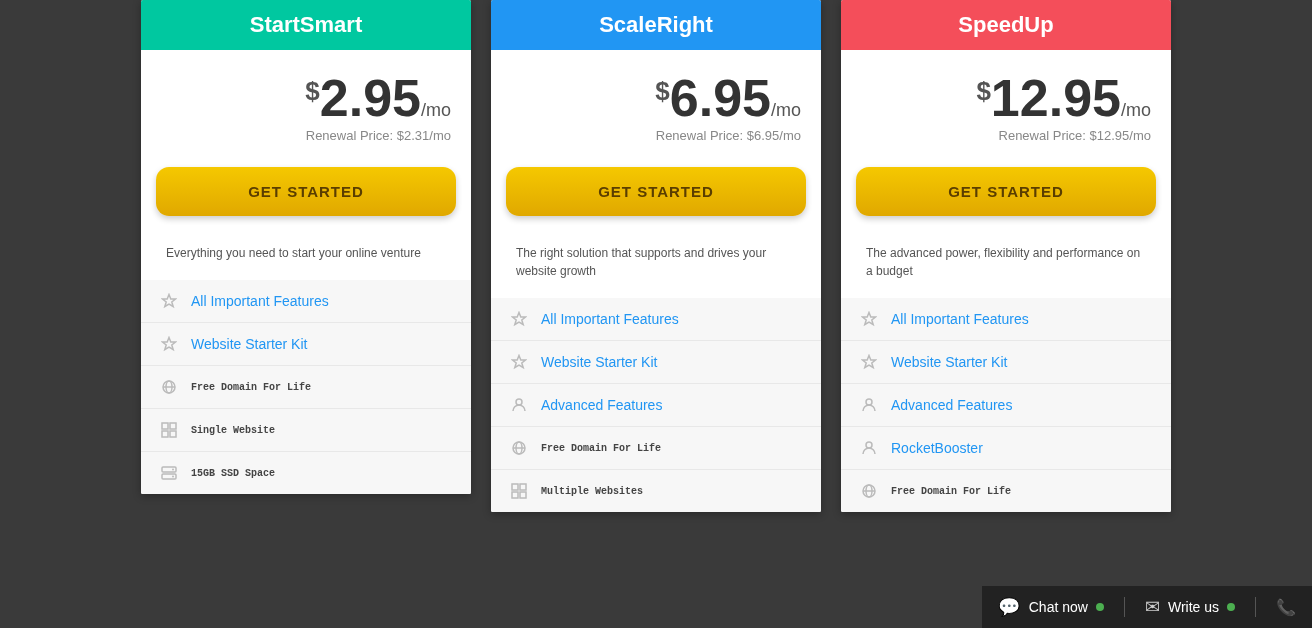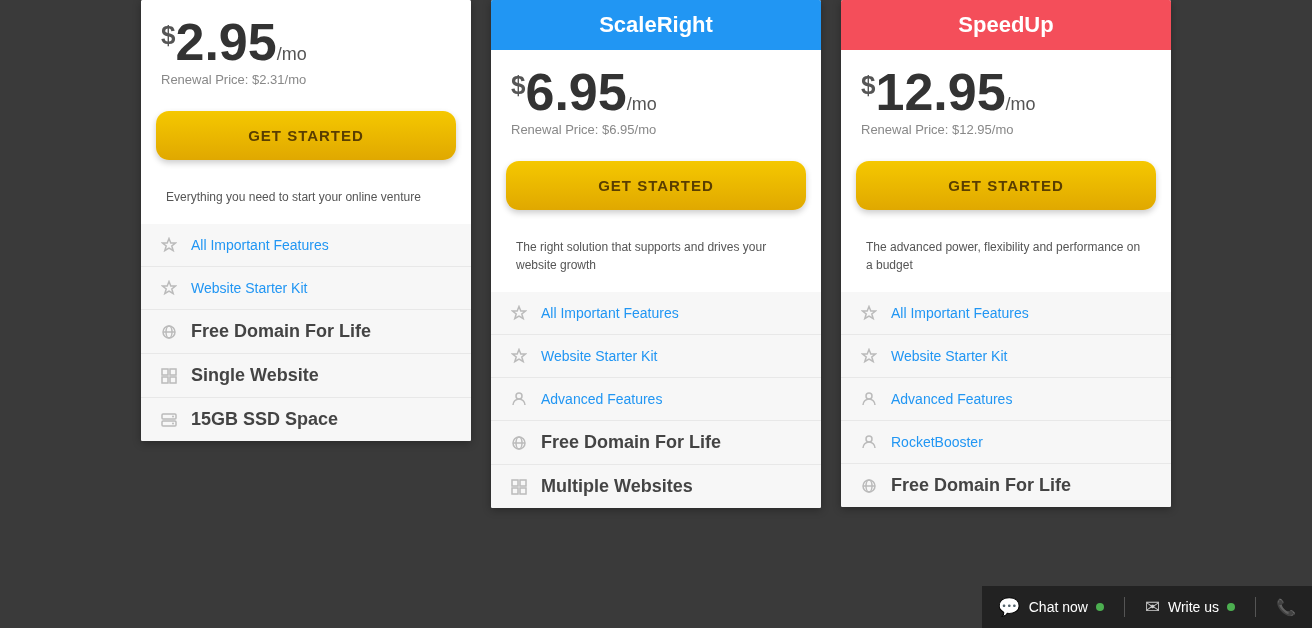--- a/index.html
+++ b/index.html
@@ -39,22 +39,22 @@
       color: #fff;
       font-size: 22px;
       font-weight: bold;
     }
 
     .plan-header.teal { background-color: #00c8a0; }
     .plan-header.blue { background-color: #2196f3; }
     .plan-header.red { background-color: #f44e5a; }
 
     .plan-price-section {
-      text-align: left;
-      padding: 16px 20px 10px;
+      text-align: right;
+      padding: 22px 20px 10px;
       background: #fff;
     }
 
     .plan-price {
       font-size: 44px;
       font-weight: bold;
       color: #333;
       line-height: 1;
     }
 
@@ -144,21 +144,22 @@
 
     .feature-link {
       color: #2196f3;
       text-decoration: none;
       font-size: 14px;
     }
 
     .feature-text {
       color: #444;
       font-weight: bold;
-      font-size: 18px;
+      font-size: 10px;
+      font-family: Liberation Mono, monospace;
     }
 
     
     .chat-bar {
       position: fixed;
       bottom: 0;
       right: 0;
       display: flex;
       align-items: center;
       background: #222;
@@ -198,20 +199,21 @@
     .phone-icon {
       font-size: 16px;
       color: #ccc;
     }
   </style>
 </head>
 <body>
 
 <div class="pricing-container">
 <div class="plan-card">
+      <div class="plan-header teal">StartSmart</div>
       <div class="plan-price-section">
         <div class="plan-price"><span class="dollar">$</span><span class="amount">2.95</span><span class="per-mo">/mo</span></div>
         <div class="renewal-price">Renewal Price: $2.31/mo</div>
       </div>
       <button class="get-started-btn">GET STARTED</button>
       <div class="plan-description">Everything you need to start your online venture</div>
       <div class="plan-features">
         <div class="feature-item">
           <span class="feature-icon">
             <svg width="16" height="16" viewBox="0 0 16 16" fill="none" stroke="#bbb" stroke-width="1.5">

